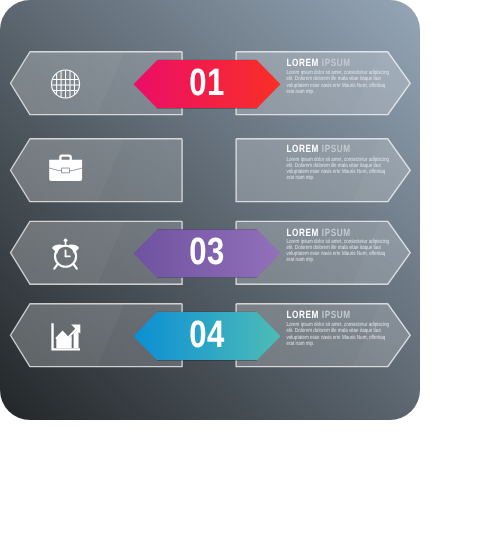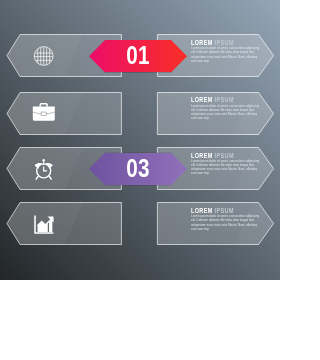--- a/index.html
+++ b/index.html
@@ -1,17 +1,17 @@
 <!DOCTYPE html>
 <html><head>
 <meta charset="utf-8">
 <style>
   html,body{margin:0;padding:0;}
   body{width:280px;height:360px;background:#ffffff;font-family:"Liberation Sans",sans-serif;overflow:hidden;}
-  #stage{position:relative;width:280px;height:280px;overflow:hidden;}
+  #stage{position:relative;width:280px;height:280px;overflow:hidden;border-radius:20px;}
   #bg{position:absolute;inset:0;background:linear-gradient(45deg,rgb(34,38,40) 0%,rgb(149,166,183) 100%);}
 
   .row{position:absolute;left:0;width:280px;height:43px;}
   .glass-svg{position:absolute;left:0;top:0;}
 
   .badge{position:absolute;left:89px;top:5.6px;width:98px;height:32.6px;
     clip-path:polygon(0 50%, 16px 0, 82px 0, 98px 50%, 82px 100%, 16px 100%);filter:drop-shadow(0 0 3px rgba(0,0,0,0.75));}
   .badge span{position:absolute;left:0;right:0;top:50%;
     transform:translateY(-50%) scaleX(0.815);
     text-align:center;color:#fff;font-size:25.4px;font-weight:700;letter-spacing:0.3px;line-height:1;}
@@ -202,20 +202,23 @@
         <polygon class="gfill" points="157.4,0.5 258.5,0.5 273.5,21.5 258.5,42.5 157.4,42.5" fill="url(#gfg3)"></polygon>
         <polygon class="facetB" points="253,0.5 258.5,0.5 273.5,21.5 258.5,42.5 235,42.5" fill="rgba(255,255,255,0.03)"></polygon>
         <path class="gstroke" fill="none" d="M157.4,0.5 L258.5,0.5 L273.5,21.5 L258.5,42.5 L157.4,42.5 L157.4,0.5" stroke="rgba(255,255,255,0.72)" stroke-width="0.9"></path>
       </g>
     </svg>
     <div class="icon">
       <svg viewBox="0 0 24 24">
             <use class="use-icon" href="#ic-chart"></use>
           </svg>
     </div>
+    <div class="badge" style="background: linear-gradient(90deg, rgb(11, 143, 213) 0%, rgb(77, 188, 182) 100%);">
+      <span>04</span>
+    </div>
     <div class="txt">
       <div class="t-title">
         <b>LOREM </b>
         <i>IPSUM</i>
       </div>
       <div class="t-body">Lorem ipsum dolor sit amet, consectetur adipiscing elit. Dolorem dolorem ille mala vitae itaque laut voluptatem esse navis erte Mauris Num, offertiaq erat nam mip.</div>
     </div>
   </div>
 </div>
 </div>

